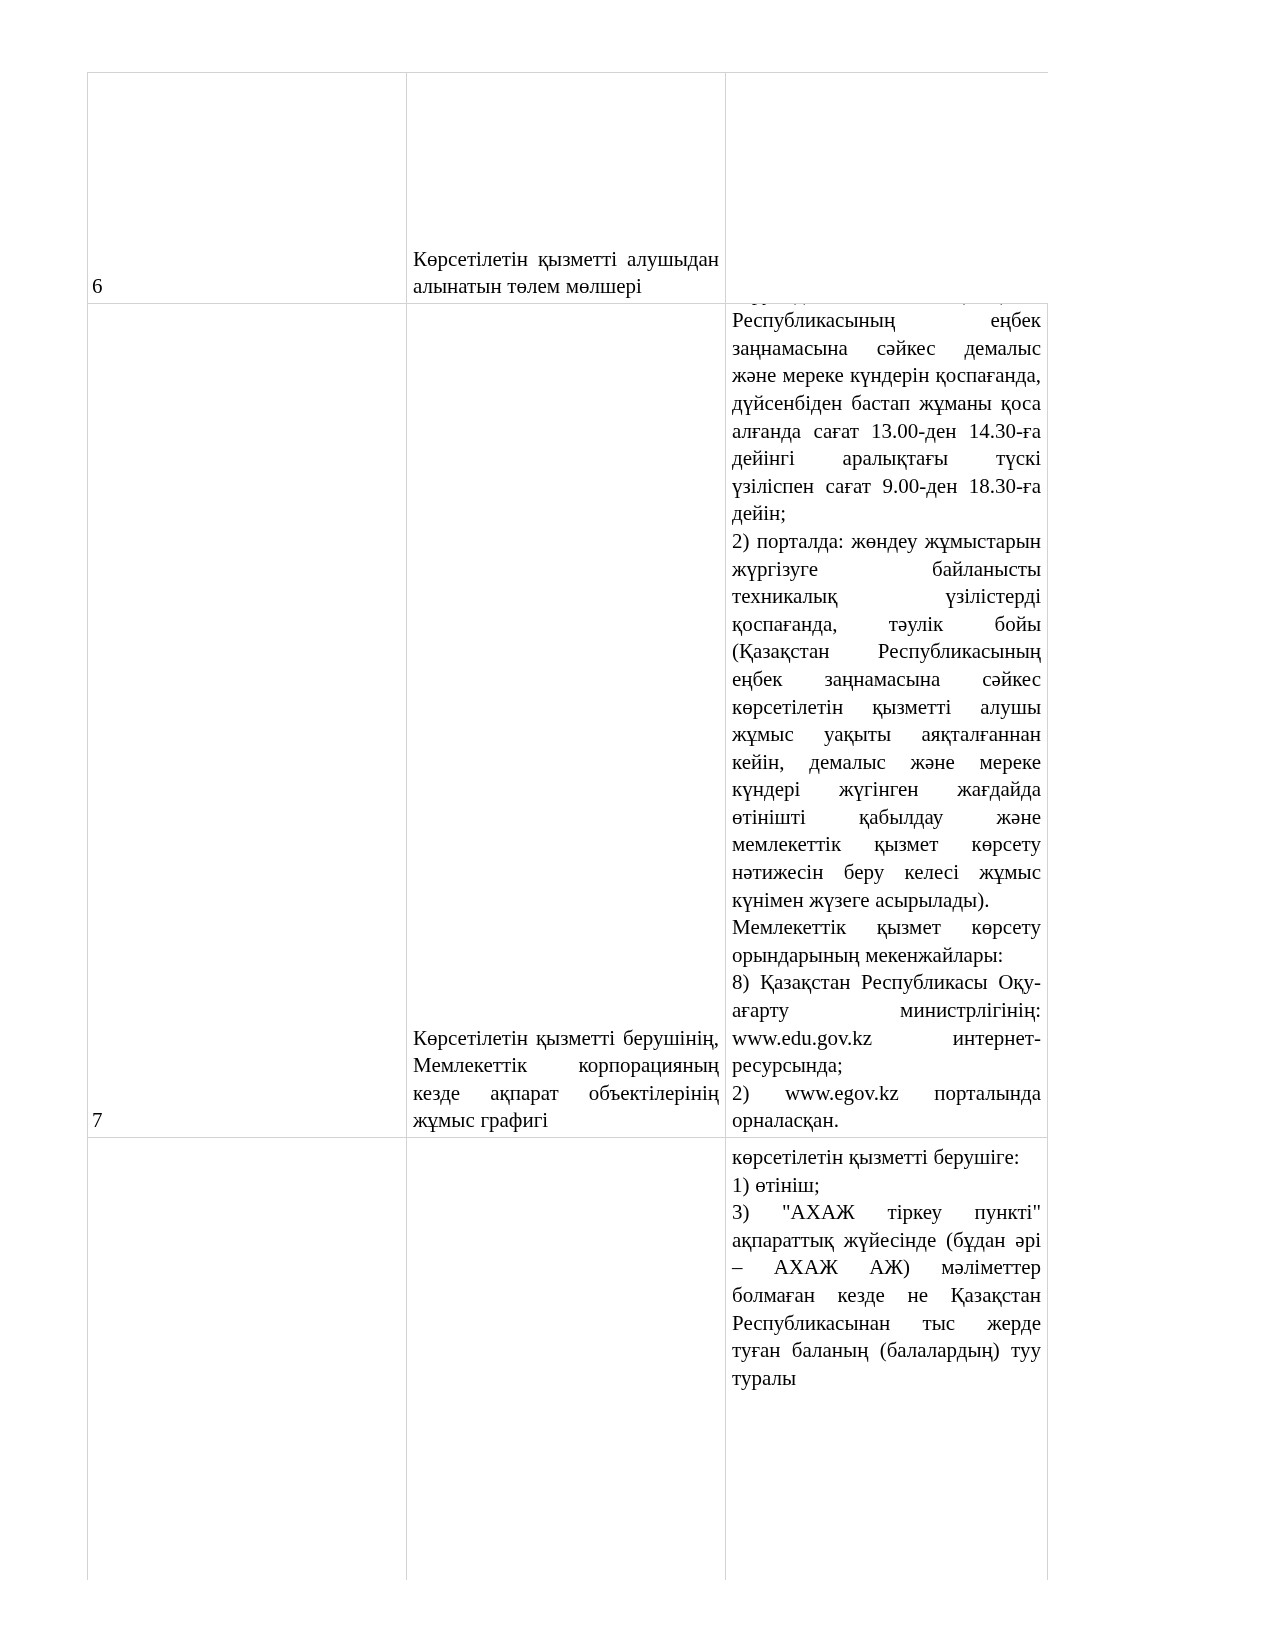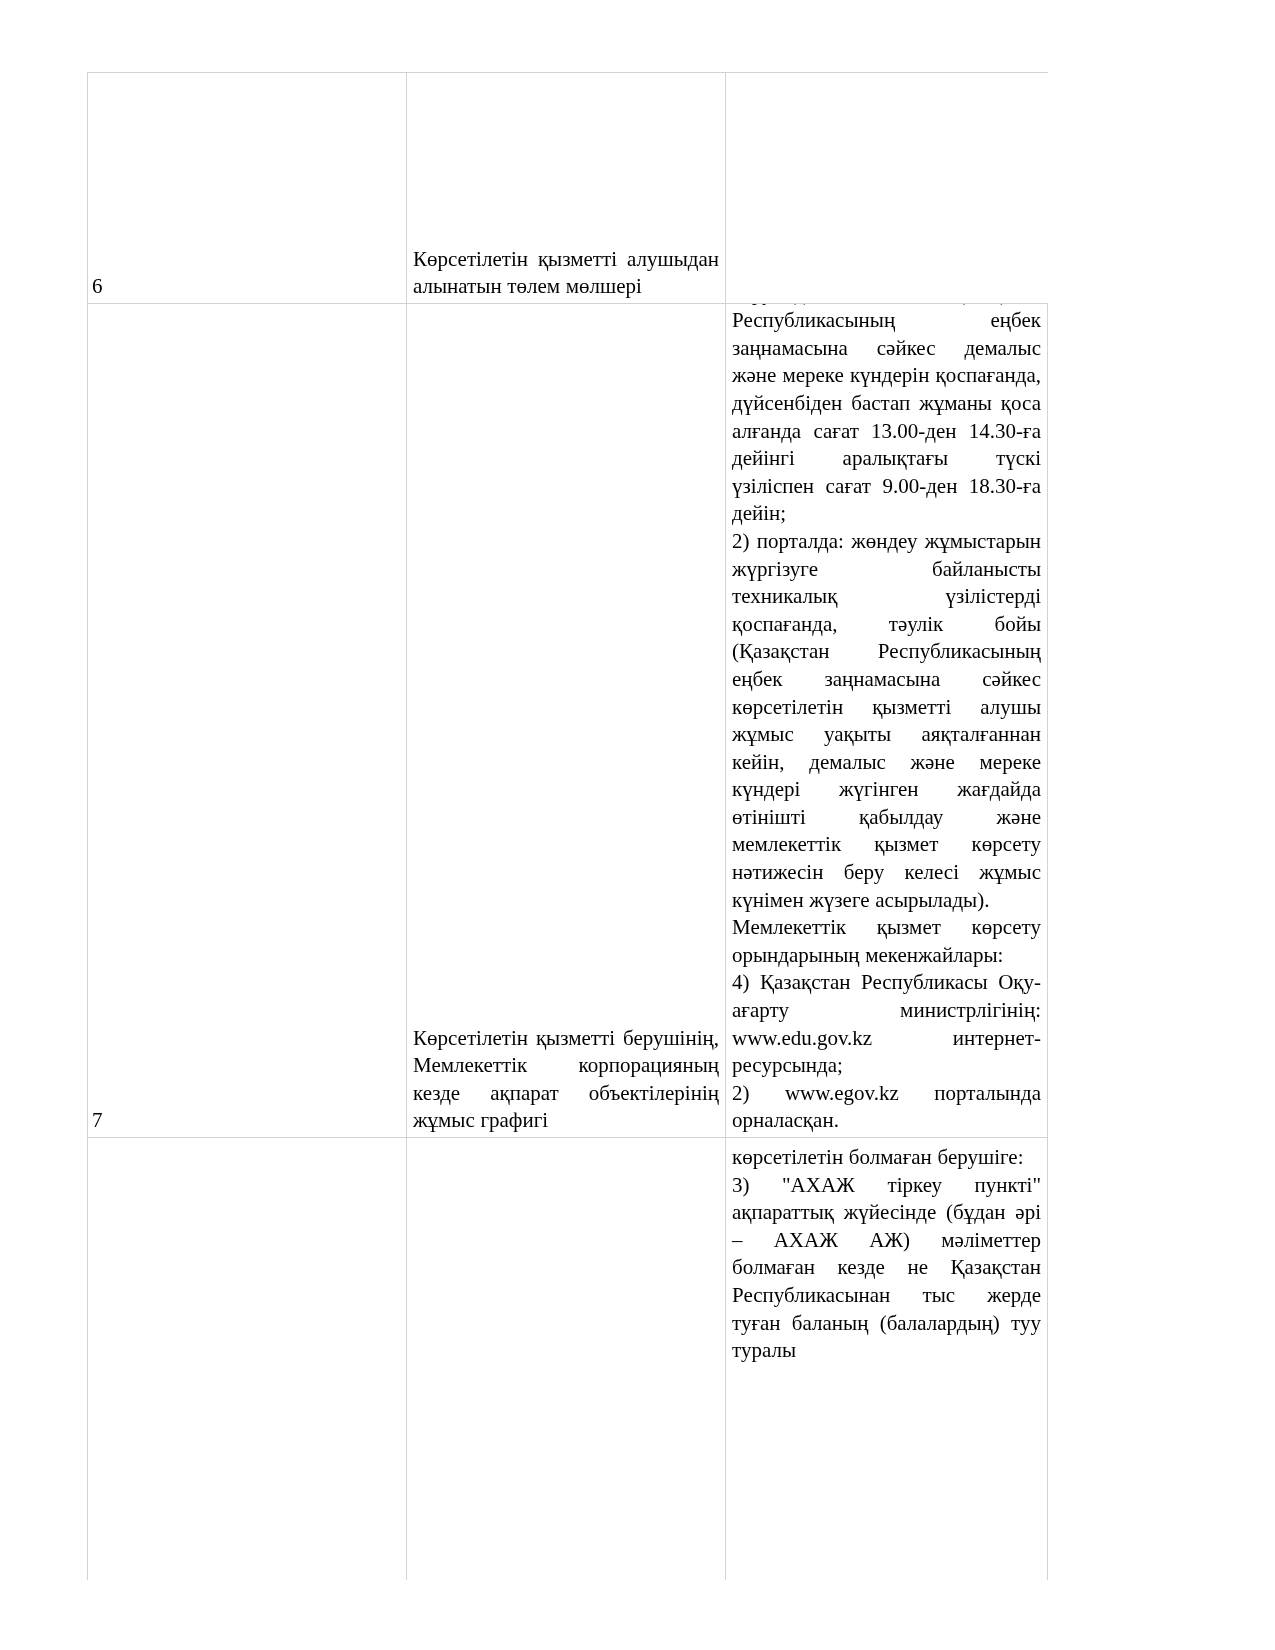--- a/index.html
+++ b/index.html
@@ -74,26 +74,27 @@
         <div class="cell num">
           <p>7</p>
         </div>
         <div class="cell label">
           <p>Көрсетілетін қызметті берушінің, Мемлекеттік корпорацияның кезде ақпарат объектілерінің жұмыс графигі</p>
         </div>
         <div class="cell value">
           <p>1) көрсетілетін қызметті берушіде: Қазақстан Республикасының еңбек заңнамасына сәйкес демалыс және мереке күндерін қоспағанда, дүйсенбіден бастап жұманы қоса алғанда сағат 13.00-ден 14.30-ға дейінгі аралықтағы түскі үзіліспен сағат 9.00-ден 18.30-ға дейін;</p>
           <p>2) порталда: жөндеу жұмыстарын жүргізуге байланысты техникалық үзілістерді қоспағанда, тәулік бойы (Қазақстан Республикасының еңбек заңнамасына сәйкес көрсетілетін қызметті алушы жұмыс уақыты аяқталғаннан кейін, демалыс және мереке күндері жүгінген жағдайда өтінішті қабылдау және мемлекеттік қызмет көрсету нәтижесін беру келесі жұмыс күнімен жүзеге асырылады).</p>
           <p>Мемлекеттік қызмет көрсету орындарының мекенжайлары:</p>
-          <p>4) Қазақстан Республикасы Оқу-ағарту министрлігінің: www.edu.gov.kz интернет-ресурсында;</p>
+          <p>8) Қазақстан Республикасы Оқу-ағарту министрлігінің: www.edu.gov.kz интернет-ресурсында;</p>
           <p>2) www.egov.kz порталында орналасқан.</p>
         </div>
       </div>
       <div class="t-row row-2">
         <div class="cell num"></div>
         <div class="cell label"></div>
         <div class="cell value">
-          <p>көрсетілетін болмаған берушіге:</p>
+          <p>көрсетілетін қызметті берушіге:</p>
+          <p>1) өтініш;</p>
           <p>3) "АХАЖ тіркеу пункті" ақпараттық жүйесінде (бұдан әрі – АХАЖ АЖ) мәліметтер болмаған кезде не Қазақстан Республикасынан тыс жерде туған баланың (балалардың) туу туралы</p>
         </div>
       </div>
     </div>
 </div>
 
 </body></html>

